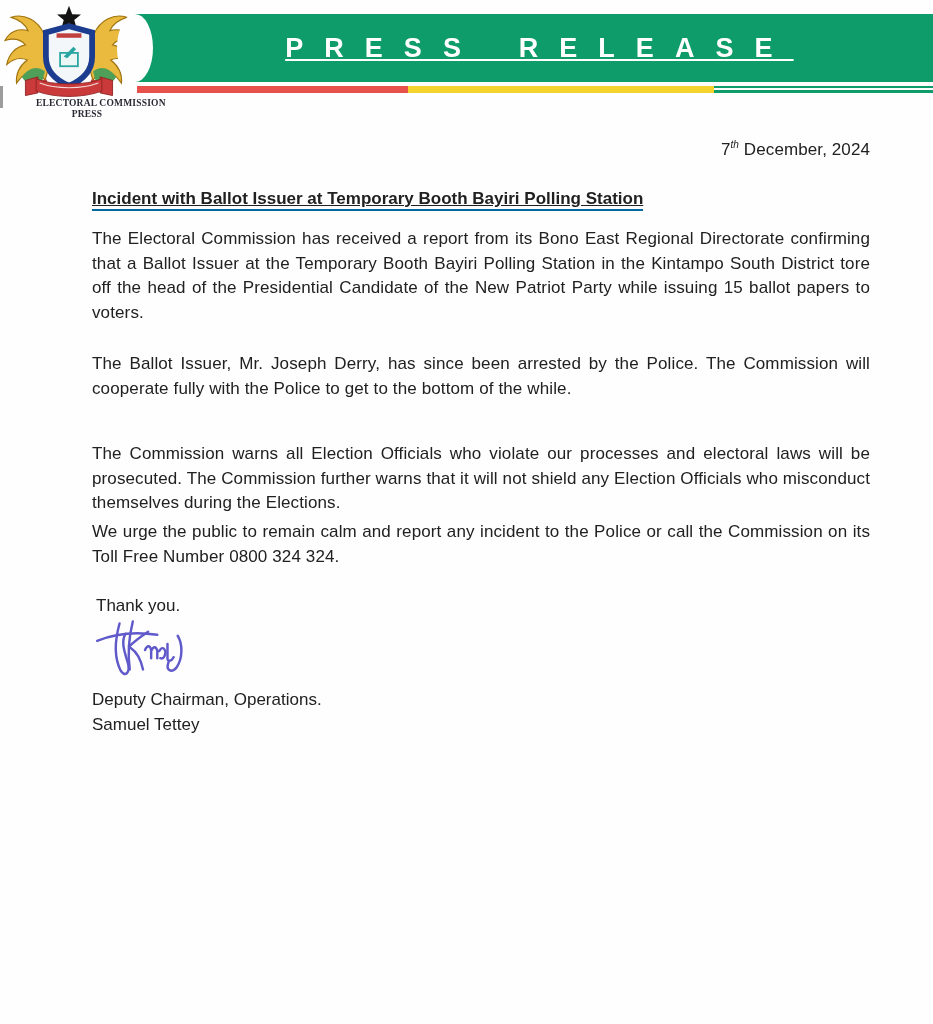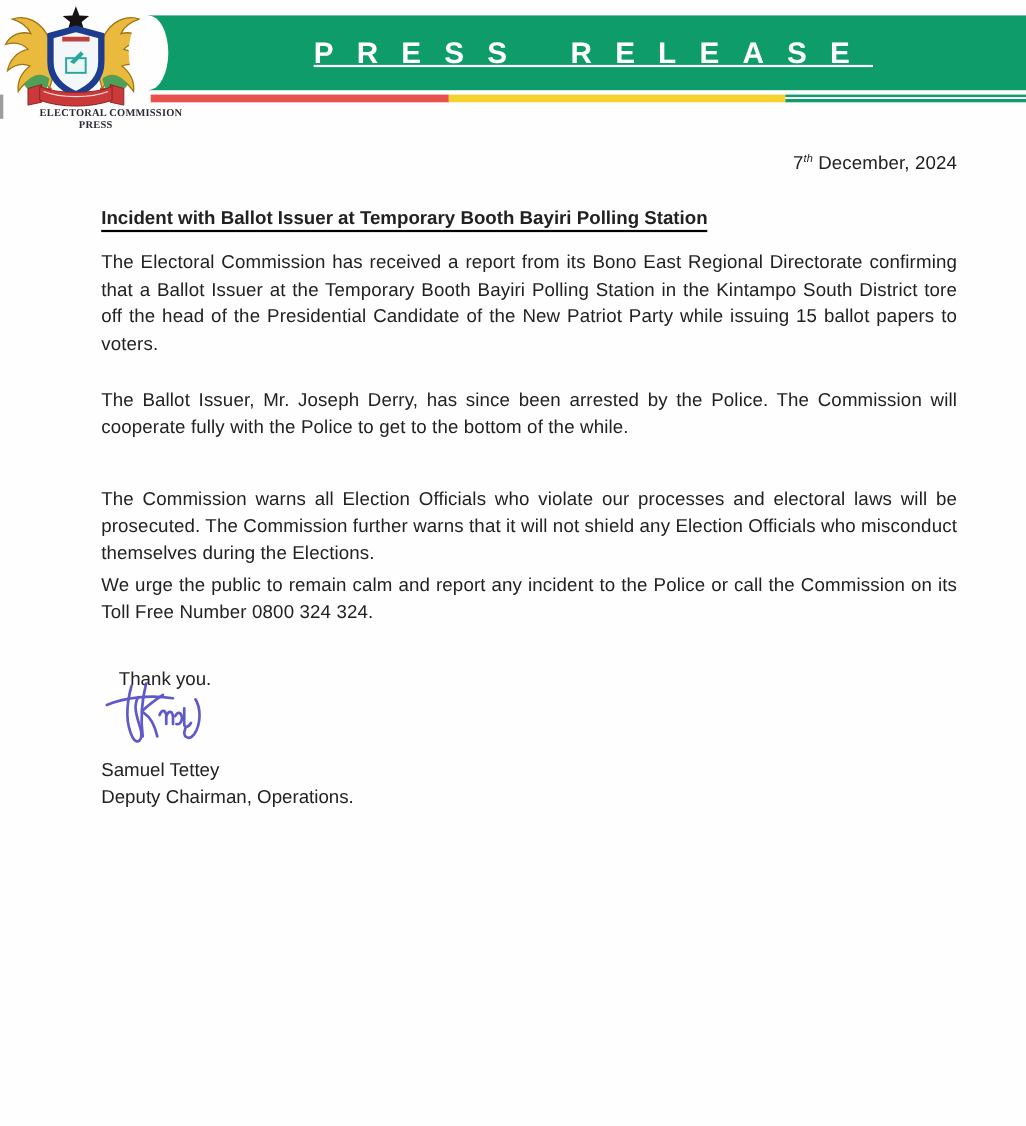--- a/index.html
+++ b/index.html
@@ -79,39 +79,40 @@
     position: absolute; left: 92px; width: 778px; top: 139px;
     font-size: 17px; text-align: right; letter-spacing: 0.1px;
   }
   .date-line sup { font-size: 10px; font-style: italic; }
 
   .doc-title {
     position: absolute; left: 92px; width: 778px; top: 189px;
     font-size: 17px; font-weight: bold; margin: 0;
   }
   .doc-title .u {
-    border-bottom: 2px solid #000000;
+    border-bottom: 2px solid #0369a1;
     padding-bottom: 1px;
+    text-decoration: underline;
   }
 
   .para {
     position: absolute; left: 92px; width: 778px;
     margin: 0;
     font-size: 17px; line-height: 24.5px;
     text-align: justify;
     letter-spacing: 0.12px;
   }
   .p1 { top: 227px; }
   .p2 { top: 352px; }
   .p3 { top: 425px; margin-top: 17px; }
   .p4 { top: 520px; }
 
   .closing {
     position: absolute; left: 92px; top: 592px;
-    font-size: 17px; margin: 16px;
+    font-size: 17px; margin: 4px;
   }
 
   .signature { position: absolute; left: 92px; top: 613px; }
 
   .sig-block {
     position: absolute; left: 92px; top: 688px;
     font-size: 17px; line-height: 24.5px;
   }
 </style>
 </head>
@@ -186,18 +187,18 @@
       <path d="M5 27 C22 20 44 18 64 21"></path>
       <path d="M27 10 C22 28 22 44 28 56 C32 63 38 59 35 48 C32 38 28 28 33 20"></path>
       <path d="M40 8 C36 24 35 40 37 55"></path>
       <path d="M37 32 C43 26 49 22 55 18 M38 34 C44 38 48 46 50 55"></path>
       <path d="M52 36 C54 31 57 31 58 36 L58 44 M58 37 C60 32 63 32 64 37 L64 44 M66 37 C68 33 71 33 72 38 C72 42 70 45 67 44"></path>
       <path d="M74 30 L74 44 C74 48 78 47 80 43"></path>
       <path d="M84 22 C89 30 89 44 83 53 C78 59 72 56 75 48"></path>
     </svg>
 
     <div class="sig-block">
+      <div>Deputy Chairman, Operations.</div>
       <div>Samuel Tettey</div>
-      <div>Deputy Chairman, Operations.</div>
     </div>
 
   </main>
 </div>
 
 </body></html>

